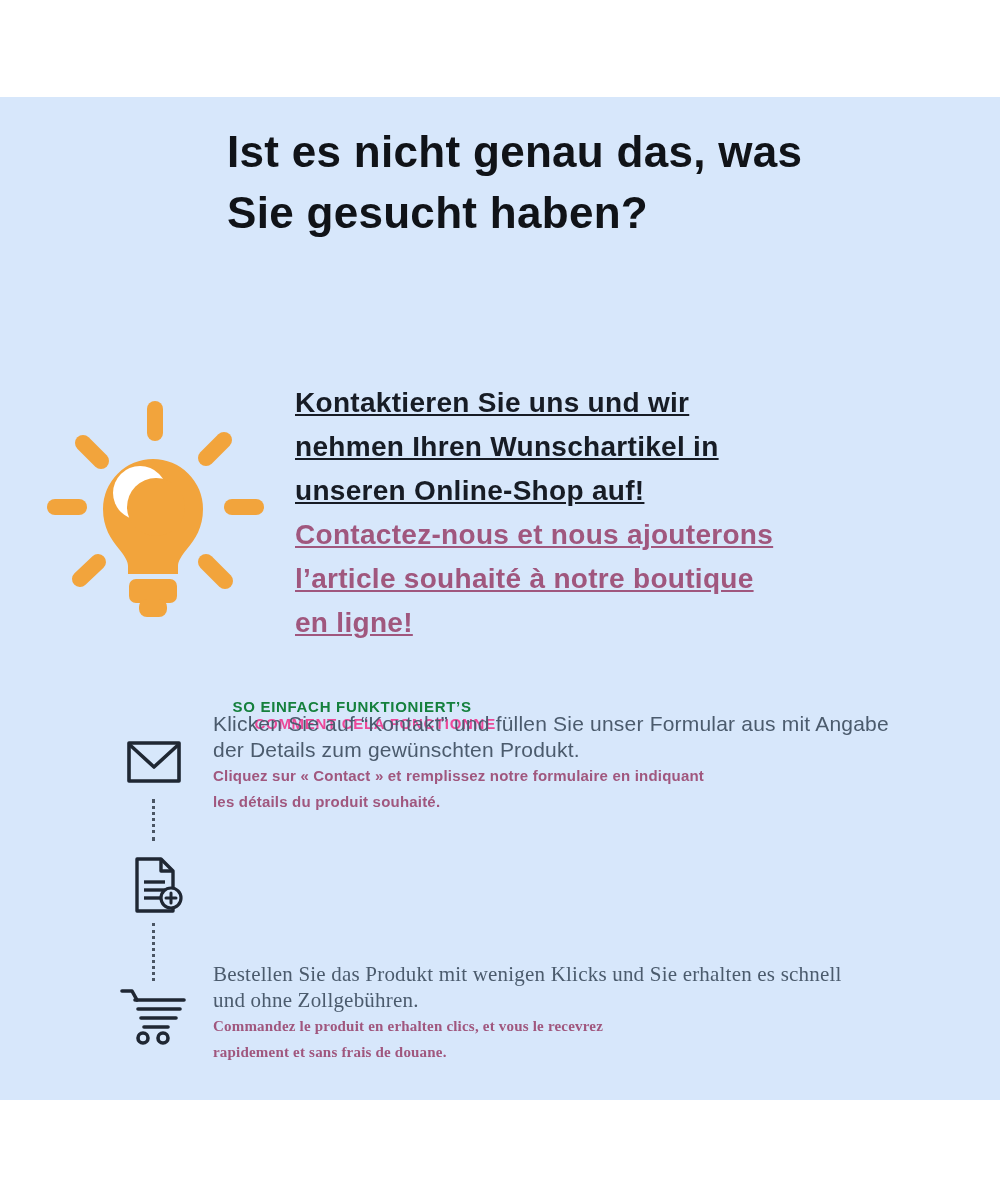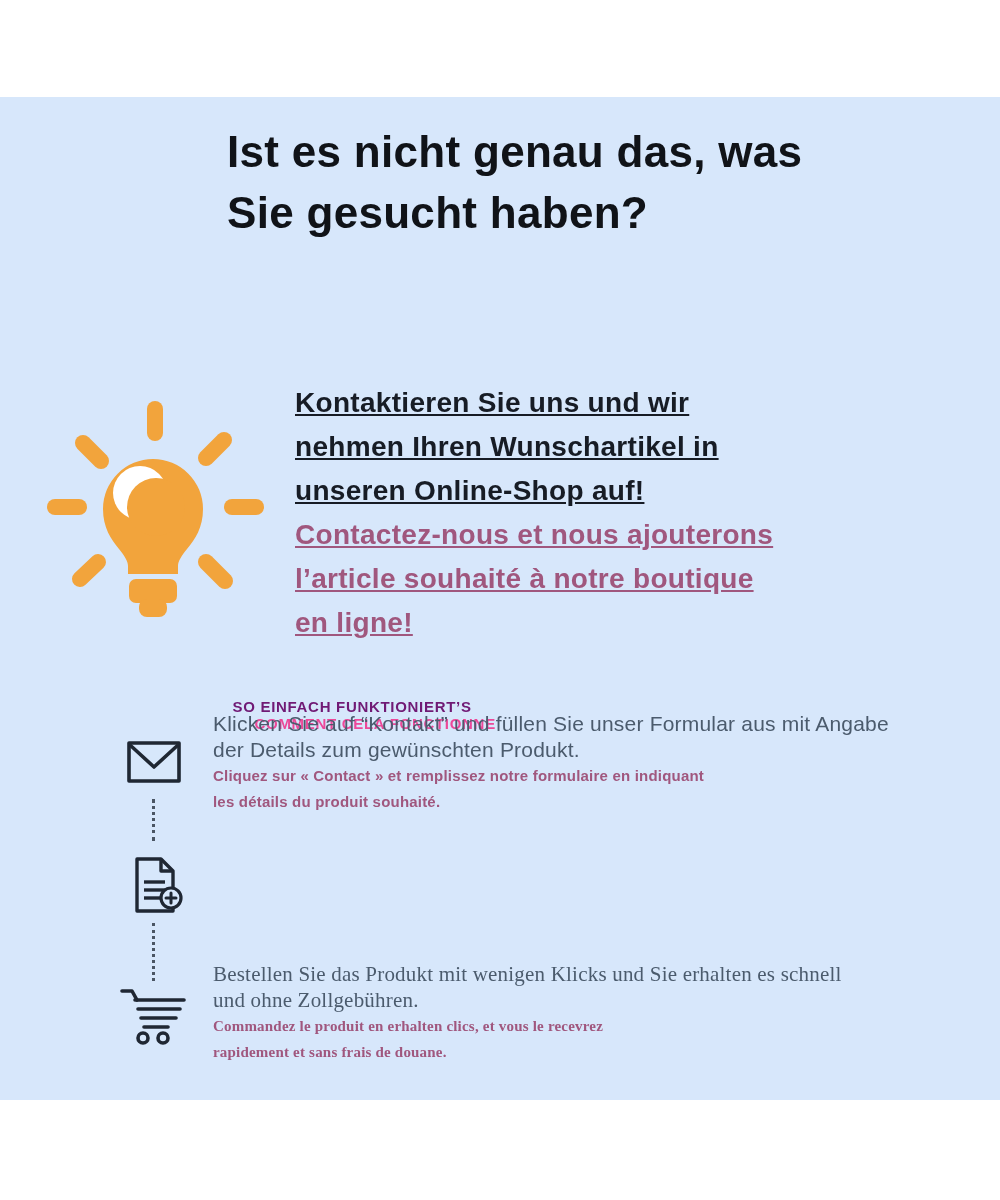--- a/index.html
+++ b/index.html
@@ -16,21 +16,21 @@
 
   .bulb { position:absolute; left:35px; top:385px; width:245px; height:250px; }
 
   .intro { position:absolute; left:295px; font-weight:700; font-size:28px;
     line-height:44px; white-space:pre; letter-spacing:0.3px;text-decoration:underline; }
   .intro.de { top:381px; color:#171c25; }
   .intro.fr { top:513px; color:#a0577e; }
 
   .how-header { position:absolute; left:213px; top:681px; font-size:15px;
     font-weight:700; letter-spacing:0.7px; white-space:pre; }
-  .how-header .hh-de { color:#701a75; }
+  .how-header .hh-de { color:#15803d; }
   .how-header .hh-fr { color:#ec4899; margin-left:22px; }
 
   .step { position:absolute; left:213px; width:760px; }
   .step .sde { font-size:21px; line-height:26px; color:#4b5b6d;
     white-space:pre; letter-spacing:0.2px; }
   .step .sfr { font-size:15px; line-height:26px; color:#a0577e; font-weight:700;
     white-space:pre; letter-spacing:0.2px; }
   .step1 { top:711px; } .step2 { top:837px; } .step3 { top:961px;font-family:Liberation Serif, serif; }
 
   .step-icon { position:absolute; }

